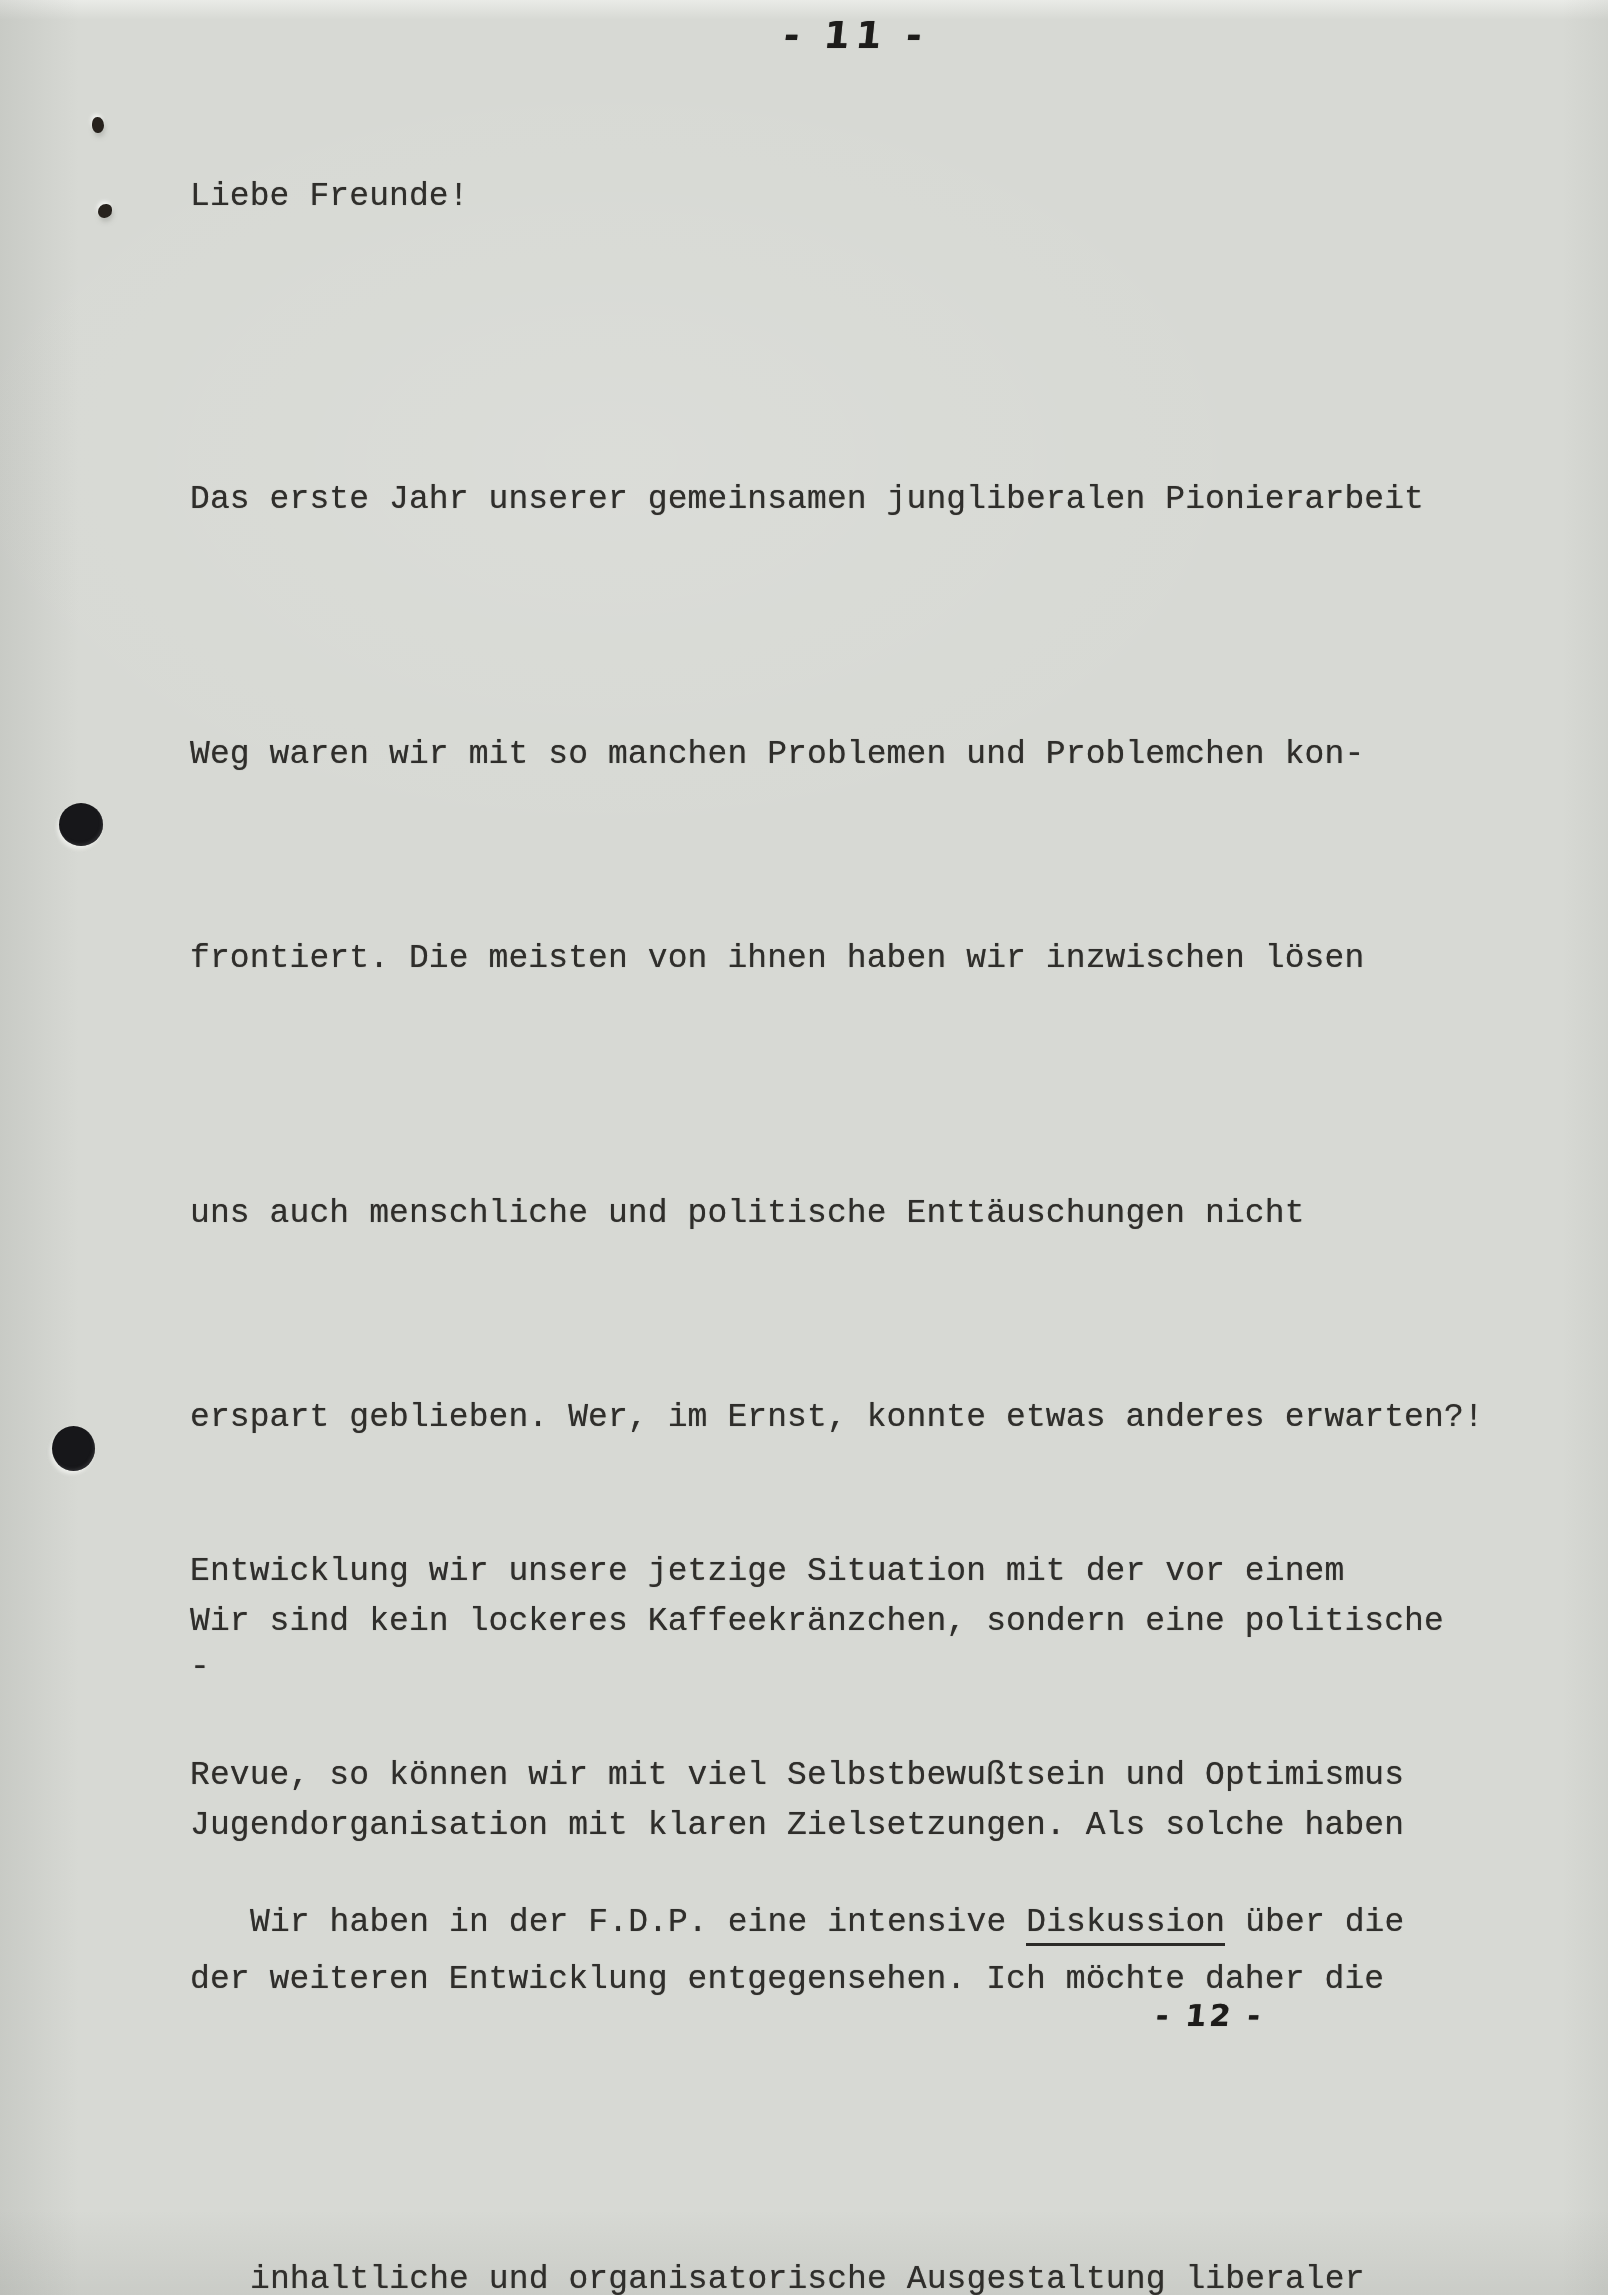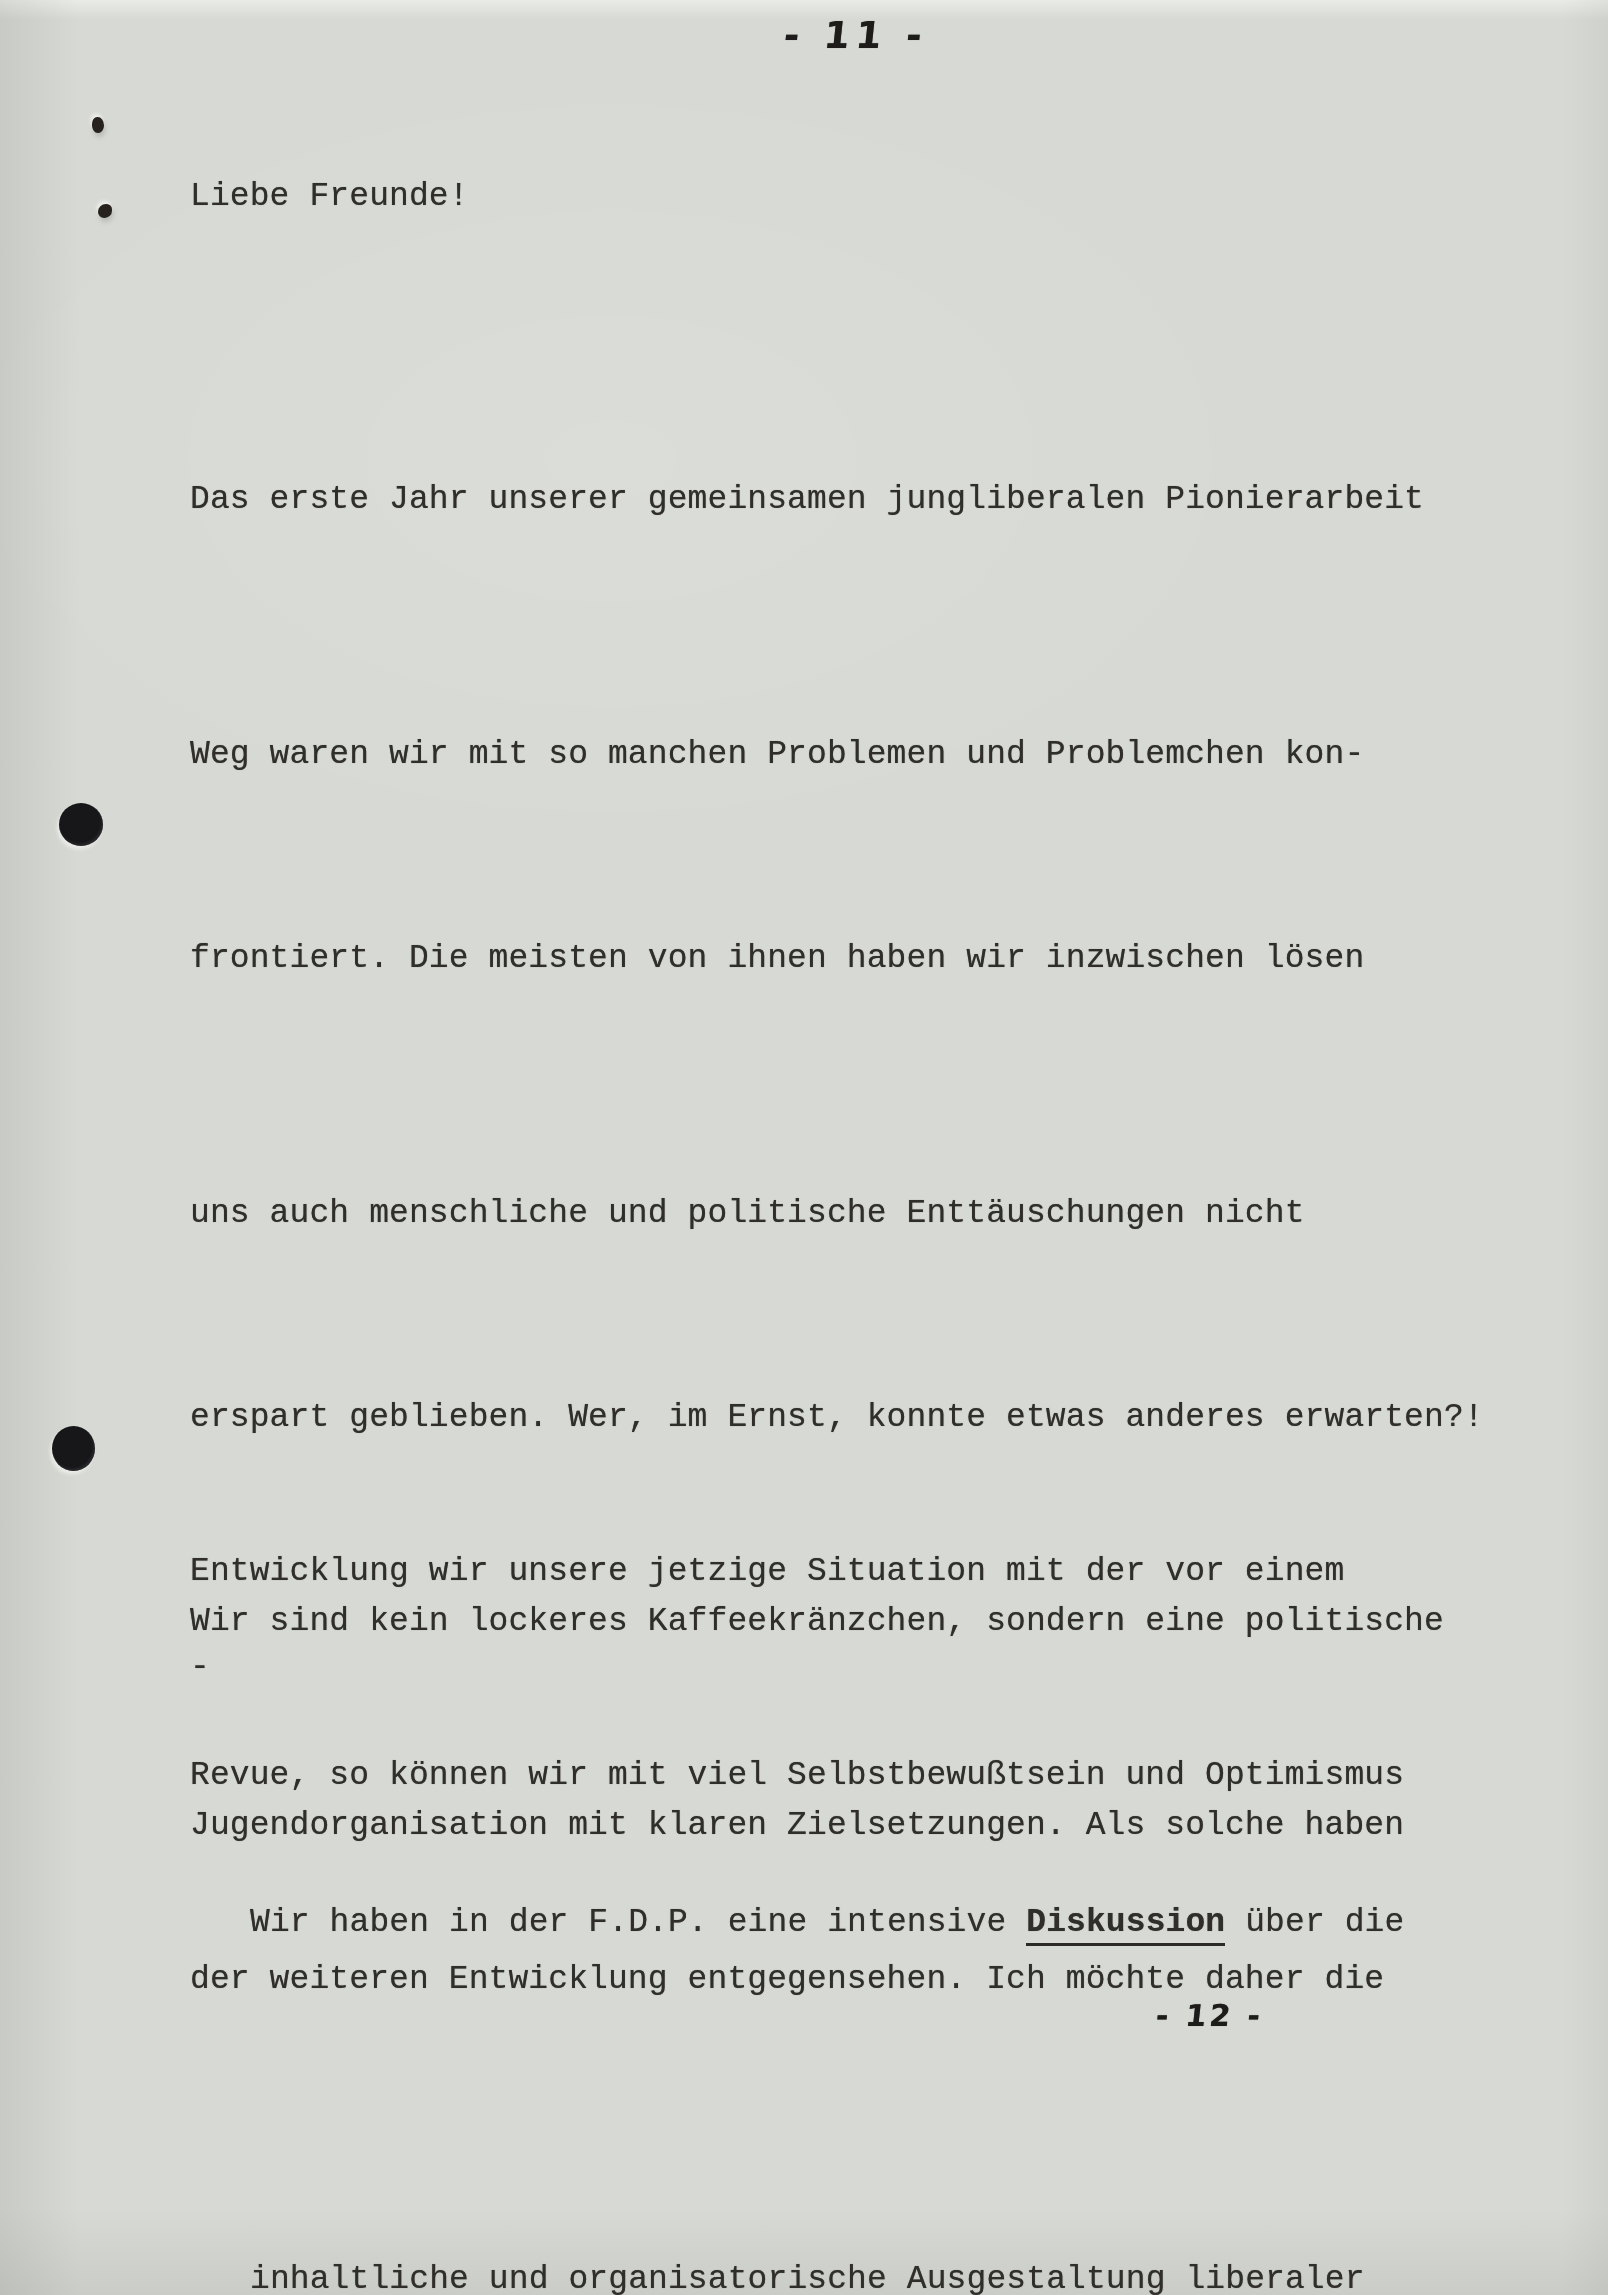--- a/index.html
+++ b/index.html
@@ -32,21 +32,20 @@
   .line { white-space: pre; }
   .salutation { top: 171px; left: 190px; }
   .para-1 { top: 270px;  left: 190px; }
   .para-2 { top: 1342px; left: 190px; }
   .bullet { top: 1642px; left: 190px; }
   .bullet .marker { position: absolute; left: 0; top: 0; }
   .bullet .btext { margin-left: 60px; }
   .u {
     border-bottom: 3.3px solid #2b2a27;
     padding-bottom: 2px;
-    font-weight: bold;
   }
   .handwritten {
     position: absolute;
     font-family: "DejaVu Sans", sans-serif;
     font-weight: 700;
     color: #1d1c1a;
     transform: skewX(-6deg);
     text-shadow: 0 0 0.7px rgba(29,28,26,0.7);
     white-space: pre;
   }

